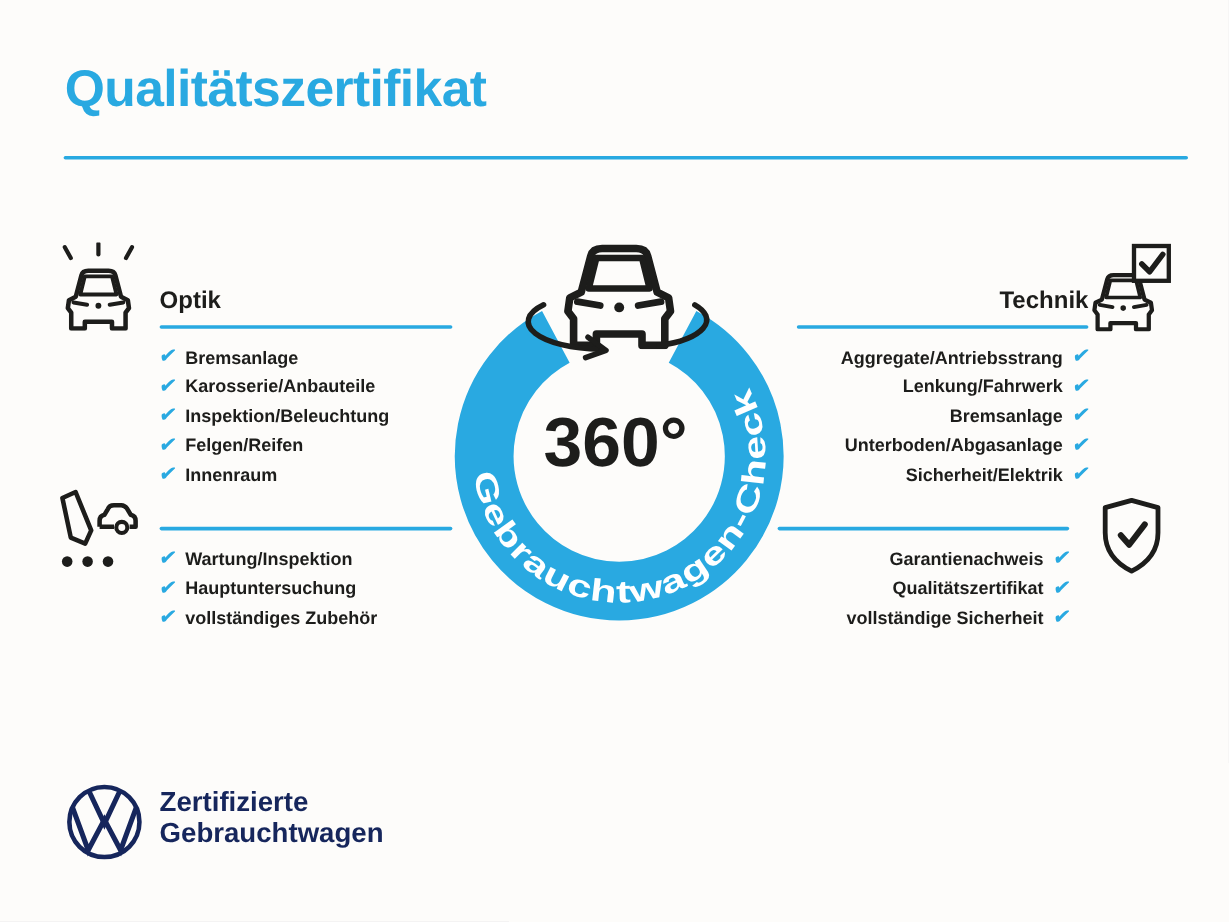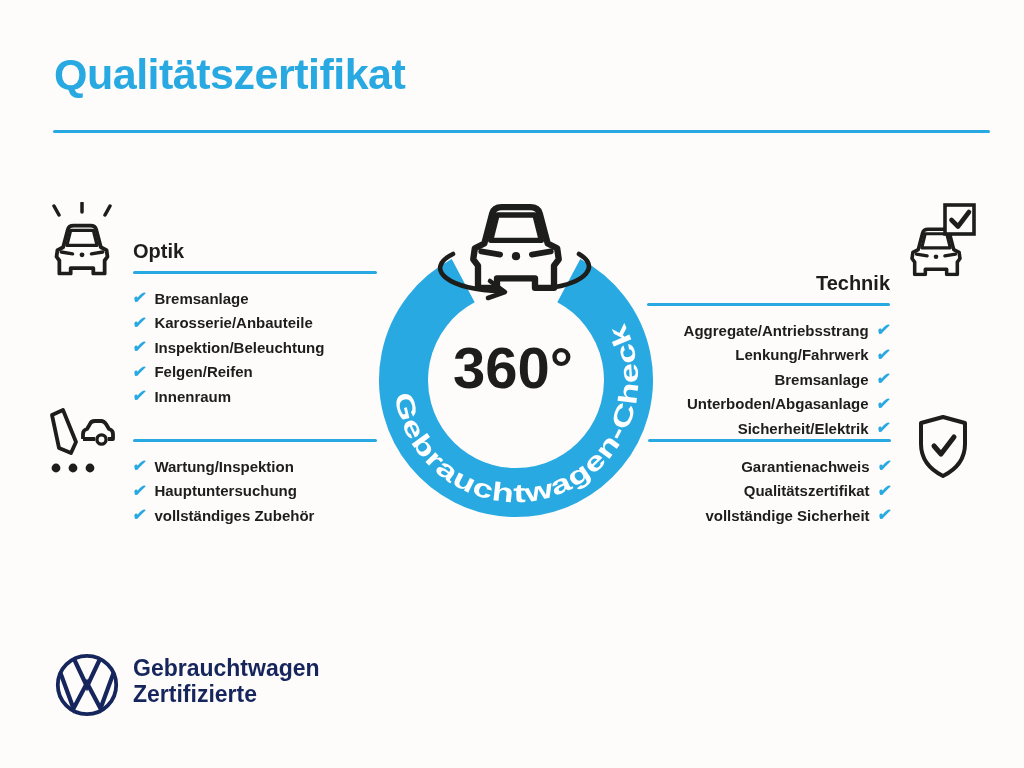--- a/index.html
+++ b/index.html
@@ -29,21 +29,21 @@
   .checklist li{display:flex;align-items:center;gap:8px;height:24.5px;
     font-size:15px;font-weight:bold;color:var(--ink);}
   .right-col{text-align:right;}
   .right-col .checklist li{justify-content:flex-end;align-items:center;}
   .right-col .sec-underline{margin-left:auto;}
   .chk{color:var(--accent);font-size:16px;line-height:1;transform:skewX(-10deg);}
   .sec-optik{left:133px;top:236px;width:270px;}
   .sec-optik .sec-underline{width:244px;}
   .sec-wartung{left:133px;top:434px;width:270px;}
   .sec-wartung .sec-underline{width:244px;}
-  .sec-technik{right:134px;top:236px;width:330px;margin-top:32px;}
+  .sec-technik{right:117px;top:236px;width:330px;}
   .sec-technik .sec-underline{width:243px;}
   .sec-garantie{right:133px;top:434px;width:330px;}
   .sec-garantie .sec-underline{width:243px;}
   .icon-box{position:absolute;}
   .icon-optik{left:44px;top:202px;}
   .icon-wartung{left:42px;top:406px;}
   .icon-technik{left:904px;top:202px;}
   .icon-garantie{left:906px;top:410px;}
   .center-badge{position:absolute;left:356px;top:192px;}
   .vw-logo{position:absolute;left:54px;top:652px;}
@@ -219,17 +219,17 @@
   </div>
 
   <div class="vw-logo">
     <svg width="66" height="66" viewBox="0 0 66 66">
       <circle cx="33" cy="33" r="29.2" fill="none" stroke="#16265C" stroke-width="3.8"></circle>
       <path d="M20.5 8 L33 34.5 L45.5 8" fill="none" stroke="#16265C" stroke-width="4.2" stroke-linejoin="miter"></path>
       <path d="M6.5 21 L19.5 56.5 L33 31 L46.5 56.5 L59.5 21" fill="none" stroke="#16265C" stroke-width="4.2" stroke-linejoin="miter"></path>
     </svg>
   </div>
   <div class="brand-text">
+    <div>Zertifizierte</div>
     <div>Gebrauchtwagen</div>
-    <div>Zertifizierte</div>
   </div>
 
 </div>
 
 </body></html>

